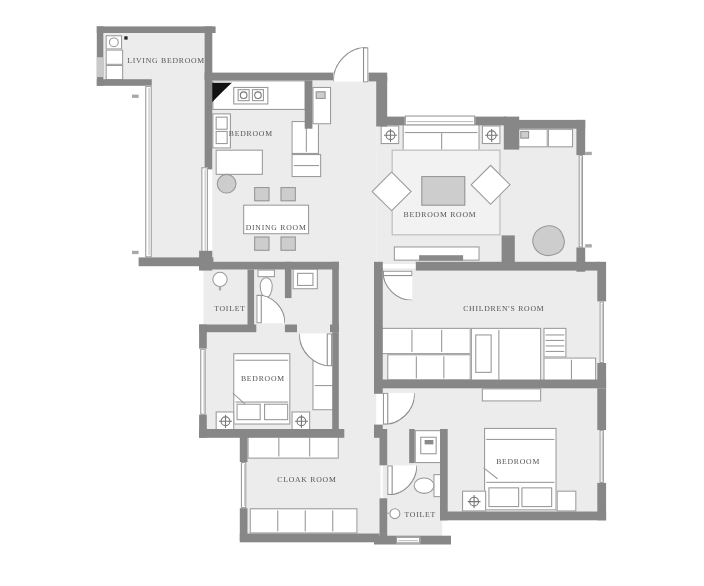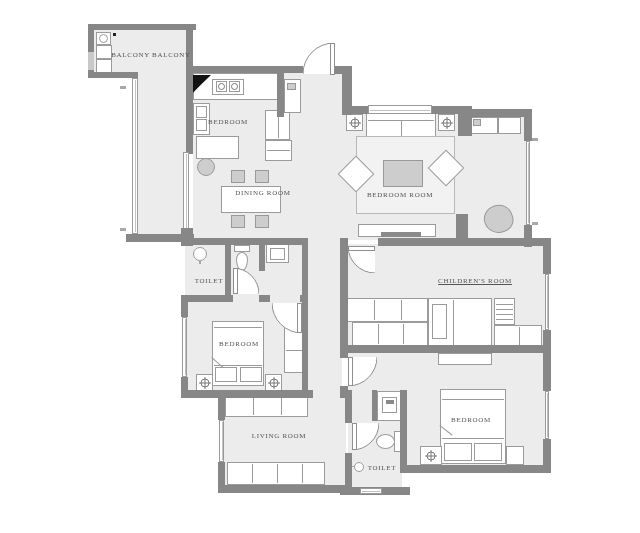--- a/index.html
+++ b/index.html
@@ -288,24 +288,24 @@
     <path d="M0,29 A29,29 0 0 0 29,0 L0,0 Z" fill="#fff"></path>
     <path d="M0,29 A29,29 0 0 0 29,0" fill="none" stroke="#8f8f8f"></path>
     <rect x="0.5" y="0.5" width="4" height="28" fill="#fff" stroke="#8f8f8f"></rect>
   </svg>
   <svg class="door" style="left:352px;top:423px;" width="27" height="27">
     <path d="M0,27 A27,27 0 0 0 27,0 L0,0 Z" fill="#fff"></path>
     <path d="M0,27 A27,27 0 0 0 27,0" fill="none" stroke="#8f8f8f"></path>
     <rect x="0.5" y="0.5" width="4" height="26" fill="#fff" stroke="#8f8f8f"></rect>
   </svg>
 
-  <div class="lbl" style="left:151px;top:55px;">BALCONY BALCONY</div>
+  <div class="lbl" style="left:151px;top:55px;">LIVING BEDROOM</div>
   <div class="lbl" style="left:228px;top:122px;">BEDROOM</div>
-  <div class="lbl" style="left:251px;top:193px;margin-left:12px;">DINING ROOM</div>
+  <div class="lbl" style="left:251px;top:207px;">DINING ROOM</div>
   <div class="lbl" style="left:400px;top:195px;">BEDROOM ROOM</div>
   <div class="lbl" style="left:209px;top:281px;">TOILET</div>
   <div class="lbl" style="left:239px;top:344px;">BEDROOM</div>
-  <div class="lbl" style="left:475px;top:281px;text-decoration:underline;">CHILDREN'S ROOM</div>
+  <div class="lbl" style="left:458px;top:281px;">CHILDREN'S ROOM</div>
   <div class="lbl" style="left:471px;top:420px;">BEDROOM</div>
-  <div class="lbl" style="left:279px;top:436px;">LIVING ROOM</div>
+  <div class="lbl" style="left:279px;top:436px;">CLOAK ROOM</div>
   <div class="lbl" style="left:382px;top:468px;">TOILET</div>
 
 </div>
 
 </body></html>

